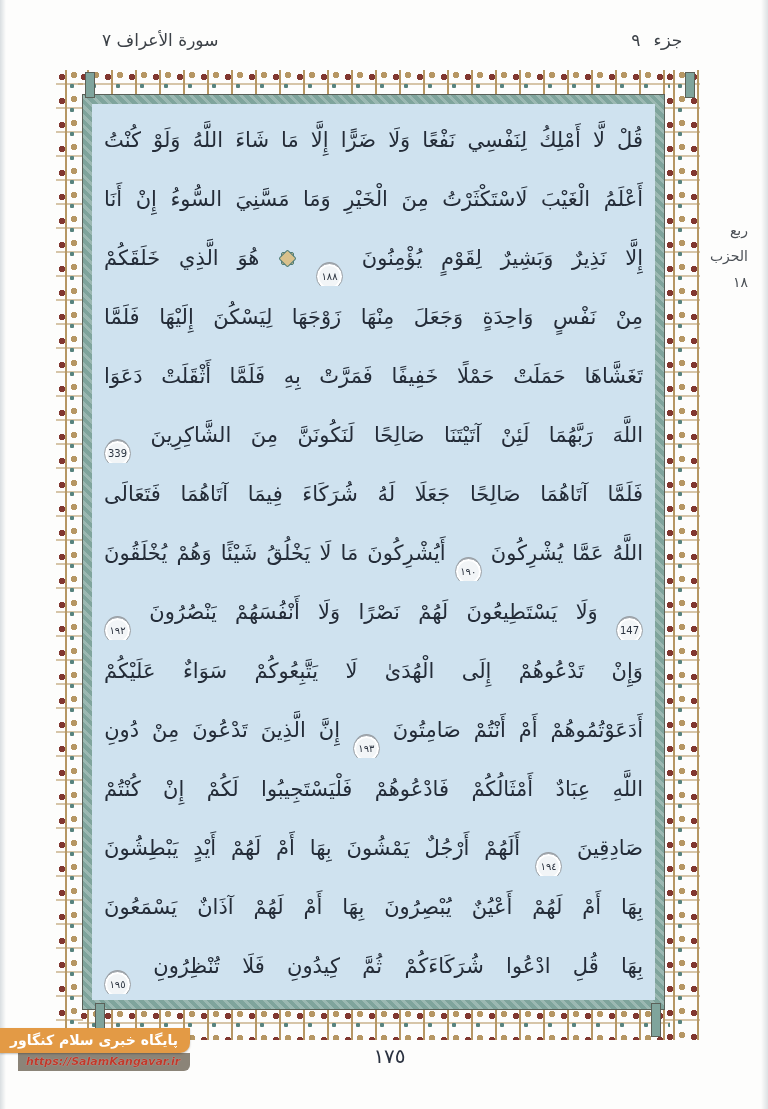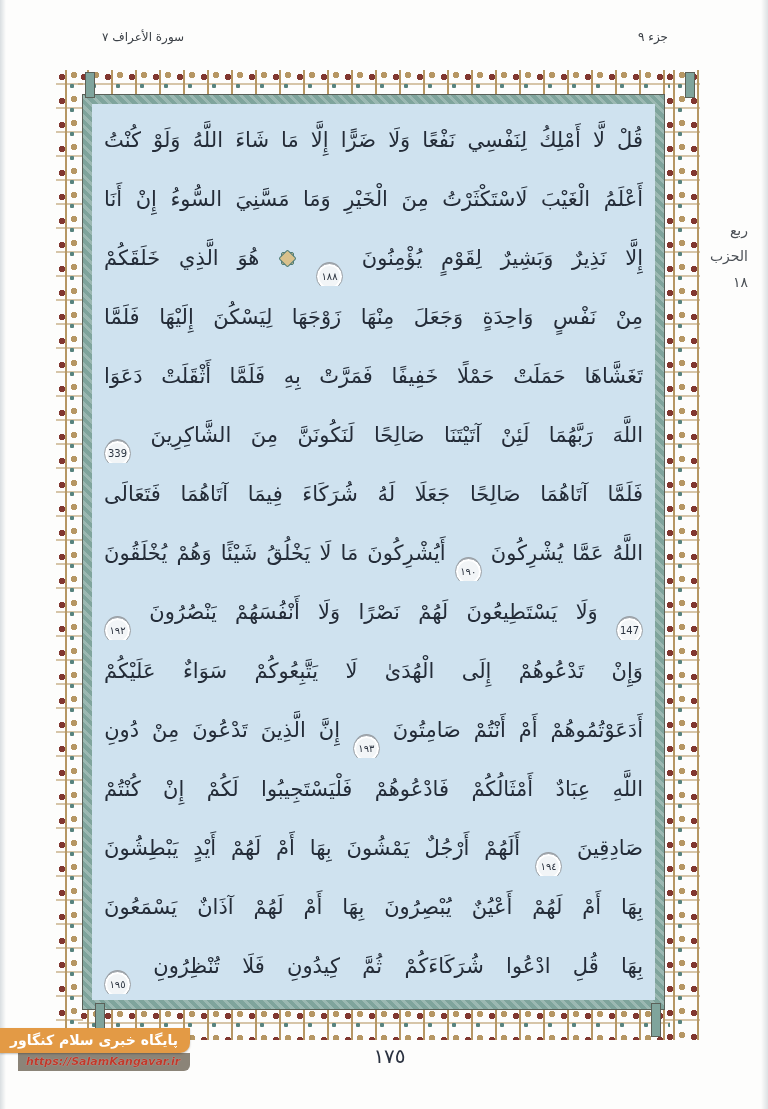--- a/index.html
+++ b/index.html
@@ -4,23 +4,23 @@
 <style>
   html,body{margin:0;padding:0;background:#fff;}
   .stage{position:relative;width:768px;height:1109px;background:#fdfdfc;overflow:hidden;
          font-family:"DejaVu Sans",sans-serif;}
   .edge-left{position:absolute;left:0;top:0;width:6px;height:100%;
              background:linear-gradient(to right,#d9dee1,rgba(255,255,255,0));}
   .edge-right{position:absolute;right:0;top:0;width:7px;height:100%;
               background:linear-gradient(to left,#dde1e3,rgba(255,255,255,0));}
 
   
-  .hdr{position:absolute;top:30px;font-size:12px;color:var(--header-ink,#3c4147);white-space:nowrap;}
+  .hdr{position:absolute;top:30px;font-size:17px;color:var(--header-ink,#3c4147);white-space:nowrap;}
   .hdr-surah{left:102px;}
-  .hdr-juz{right:100px;}
+  .hdr-juz{right:86px;font-family:Liberation Mono, monospace;}
 
   
   .fringe{position:absolute;
     background-image:
       radial-gradient(circle 3px at 6px 7px, var(--ornament-red,#7b2d26) 0 3px, transparent 3.5px),
       radial-gradient(circle 2px at 16px 16px, var(--ornament-teal,#4f7d78) 0 2px, transparent 2.5px),
       radial-gradient(circle 3px at 18px 5px, var(--ornament-gold,#b3925c) 0 3px, transparent 3.5px),
       repeating-linear-gradient(90deg, transparent 0 9px, var(--ornament-gold,#b3925c) 9px 11px, transparent 11px 24px),
       repeating-linear-gradient(0deg, transparent 0 9px, rgba(179,146,92,.55) 9px 11px, transparent 11px 24px);
     background-size:24px 24px,24px 24px,24px 24px,24px 24px,24px 24px;opacity:.95;}

